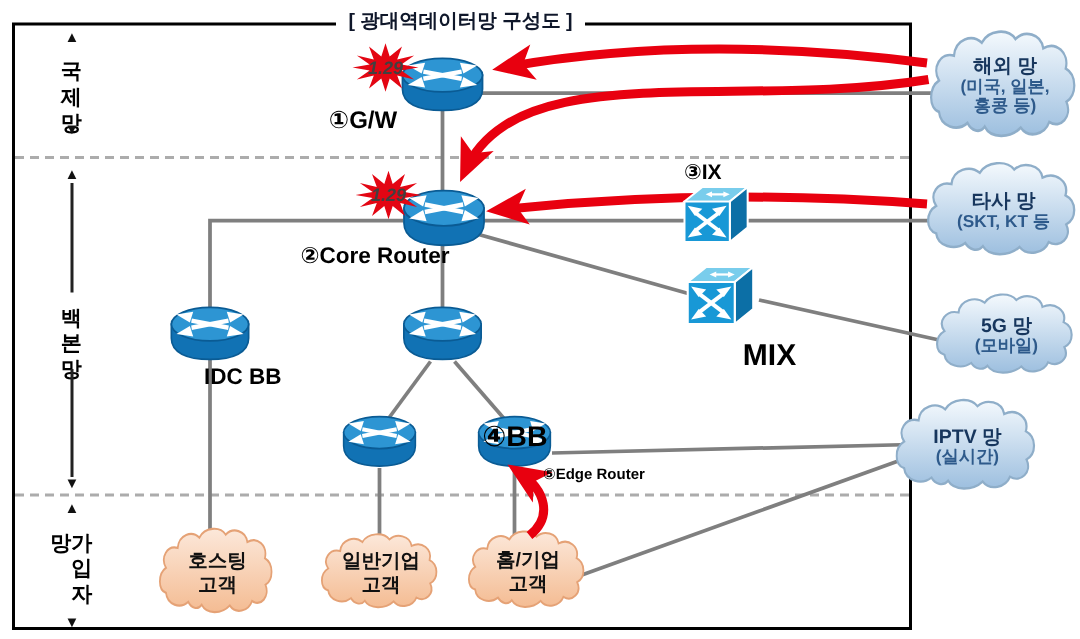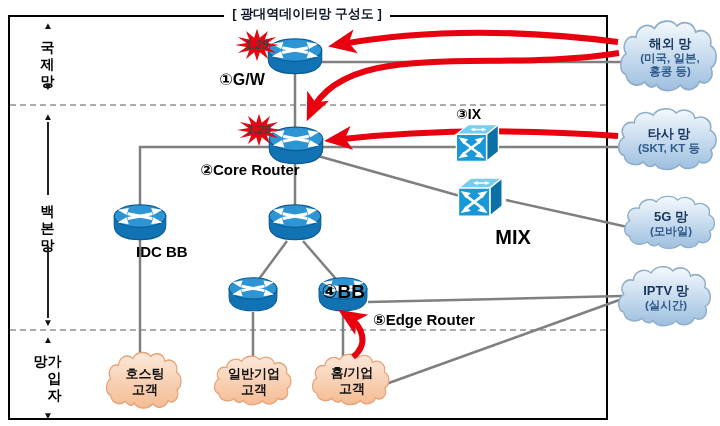--- a/index.html
+++ b/index.html
@@ -219,21 +219,21 @@
             <stop offset="1" stop-color="#9DBFDF"></stop>
           </linearGradient>
         </defs>
         <path d="M50,104 C36,114 14,108 12,92 C-2,88 -2,66 12,58 C2,44 14,27 32,31 C34,13 56,7 69,17 C78,3 104,1 114,13 C126,3 148,7 151,23 C168,15 186,28 181,45 C196,52 196,74 182,81 C190,97 174,111 159,103 C153,117 131,121 121,109 C107,121 81,121 73,108 C66,116 55,112 50,104 Z" fill="url(#gcb)" stroke="#8FAEC9" stroke-width="3"></path>
       </svg>
     <div class="ctext">
       <div class="ct">5G 망</div>
       <div class="cs">(모바일)</div>
     </div>
   </div>
-  <div class="cloud blue" style="left:618px;top:264px;width:96px;height:68px;">
+  <div class="cloud blue" style="left:597px;top:264px;width:96px;height:68px;">
       <svg viewBox="0 0 200 130" preserveAspectRatio="none">
         <defs>
           <linearGradient id="gcb" x1="0" y1="0" x2="0" y2="1">
             <stop offset="0" stop-color="#F4F9FD"></stop>
             <stop offset="1" stop-color="#9DBFDF"></stop>
           </linearGradient>
         </defs>
         <path d="M50,104 C36,114 14,108 12,92 C-2,88 -2,66 12,58 C2,44 14,27 32,31 C34,13 56,7 69,17 C78,3 104,1 114,13 C126,3 148,7 151,23 C168,15 186,28 181,45 C196,52 196,74 182,81 C190,97 174,111 159,103 C153,117 131,121 121,109 C107,121 81,121 73,108 C66,116 55,112 50,104 Z" fill="url(#gcb)" stroke="#8FAEC9" stroke-width="3"></path>
       </svg>
     <div class="ctext">
@@ -350,21 +350,21 @@
         </g>
       </svg>
     </div>
 
   <div class="nlabel" style="left:168px;top:161px;width:164px;text-align:center;font-size:15px;">②Core Router</div>
   <div class="nlabel" style="left:204px;top:70px;width:76px;text-align:center;font-size:16px;">①G/W</div>
   <div class="nlabel" style="left:456px;top:106px;width:60px;text-align:left;font-size:14px;">③IX</div>
   <div class="nlabel" style="left:483px;top:226px;width:60px;text-align:center;font-size:20px;">MIX</div>
   <div class="nlabel" style="left:136px;top:243px;width:82px;text-align:left;font-size:15px;">IDC BB</div>
   <div class="nlabel" style="left:303px;top:240px;width:62px;text-align:right;font-size:19px;margin-top:40px;">④BB</div>
-  <div class="nlabel" style="left:362px;top:311px;width:140px;font-size:15px;margin-left:11px;">⑤Edge Router</div>
+  <div class="nlabel" style="left:362px;top:311px;width:140px;font-size:10px;">⑤Edge Router</div>
 
   <div class="burst" style="left:233px;top:26px;width:48px;height:38px;">
       <svg viewBox="0 0 48 40" preserveAspectRatio="none">
         <polygon fill="#E30613" points="46,20 34.6,22.1 43.1,28.5 31.8,25.7 35,34.7 26.8,27.7 24,37 21.2,27.7 13,34.7 16.2,25.7 4.9,28.5 13.4,22.1 2,20 13.4,17.9 4.9,11.5 16.2,14.3 13,5.3 21.2,12.3 24,3 26.8,12.3 35,5.3 31.8,14.3 43.1,11.5 34.6,17.9"></polygon>
       </svg>
     <span class="bv">1.29</span>
   </div>
   <div class="burst" style="left:235px;top:111px;width:48px;height:38px;">
       <svg viewBox="0 0 48 40" preserveAspectRatio="none">
         <polygon fill="#E30613" points="46,20 34.6,22.1 43.1,28.5 31.8,25.7 35,34.7 26.8,27.7 24,37 21.2,27.7 13,34.7 16.2,25.7 4.9,28.5 13.4,22.1 2,20 13.4,17.9 4.9,11.5 16.2,14.3 13,5.3 21.2,12.3 24,3 26.8,12.3 35,5.3 31.8,14.3 43.1,11.5 34.6,17.9"></polygon>

